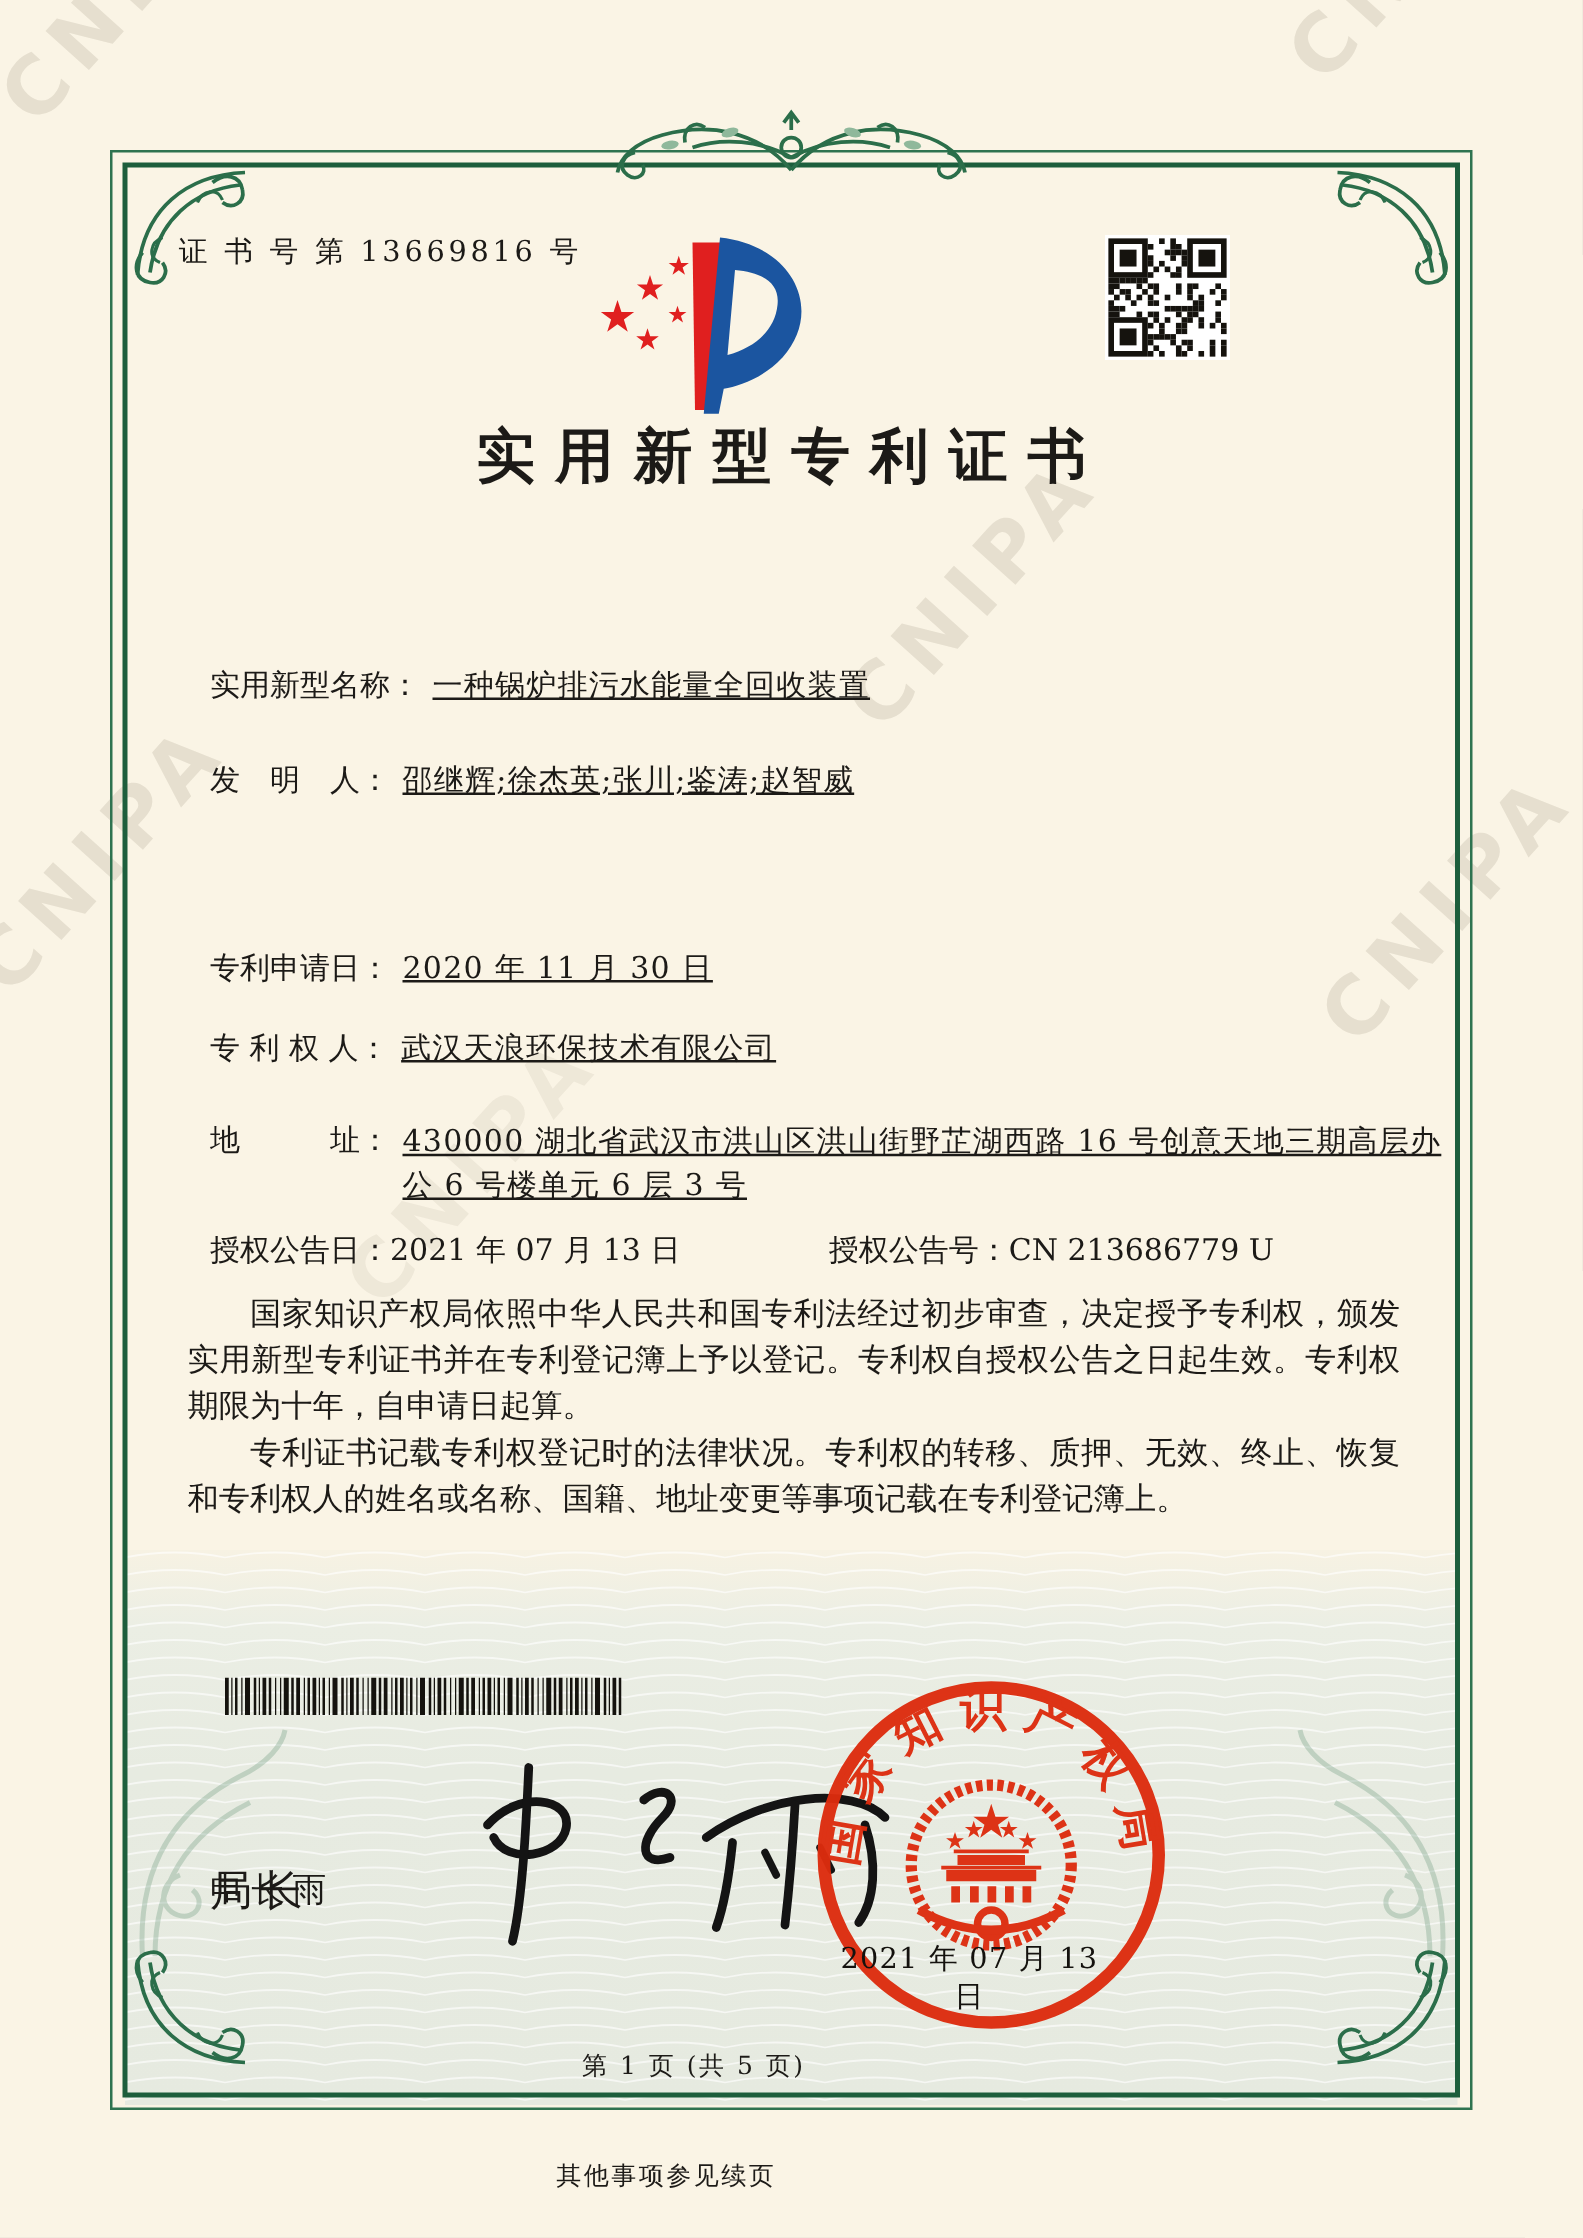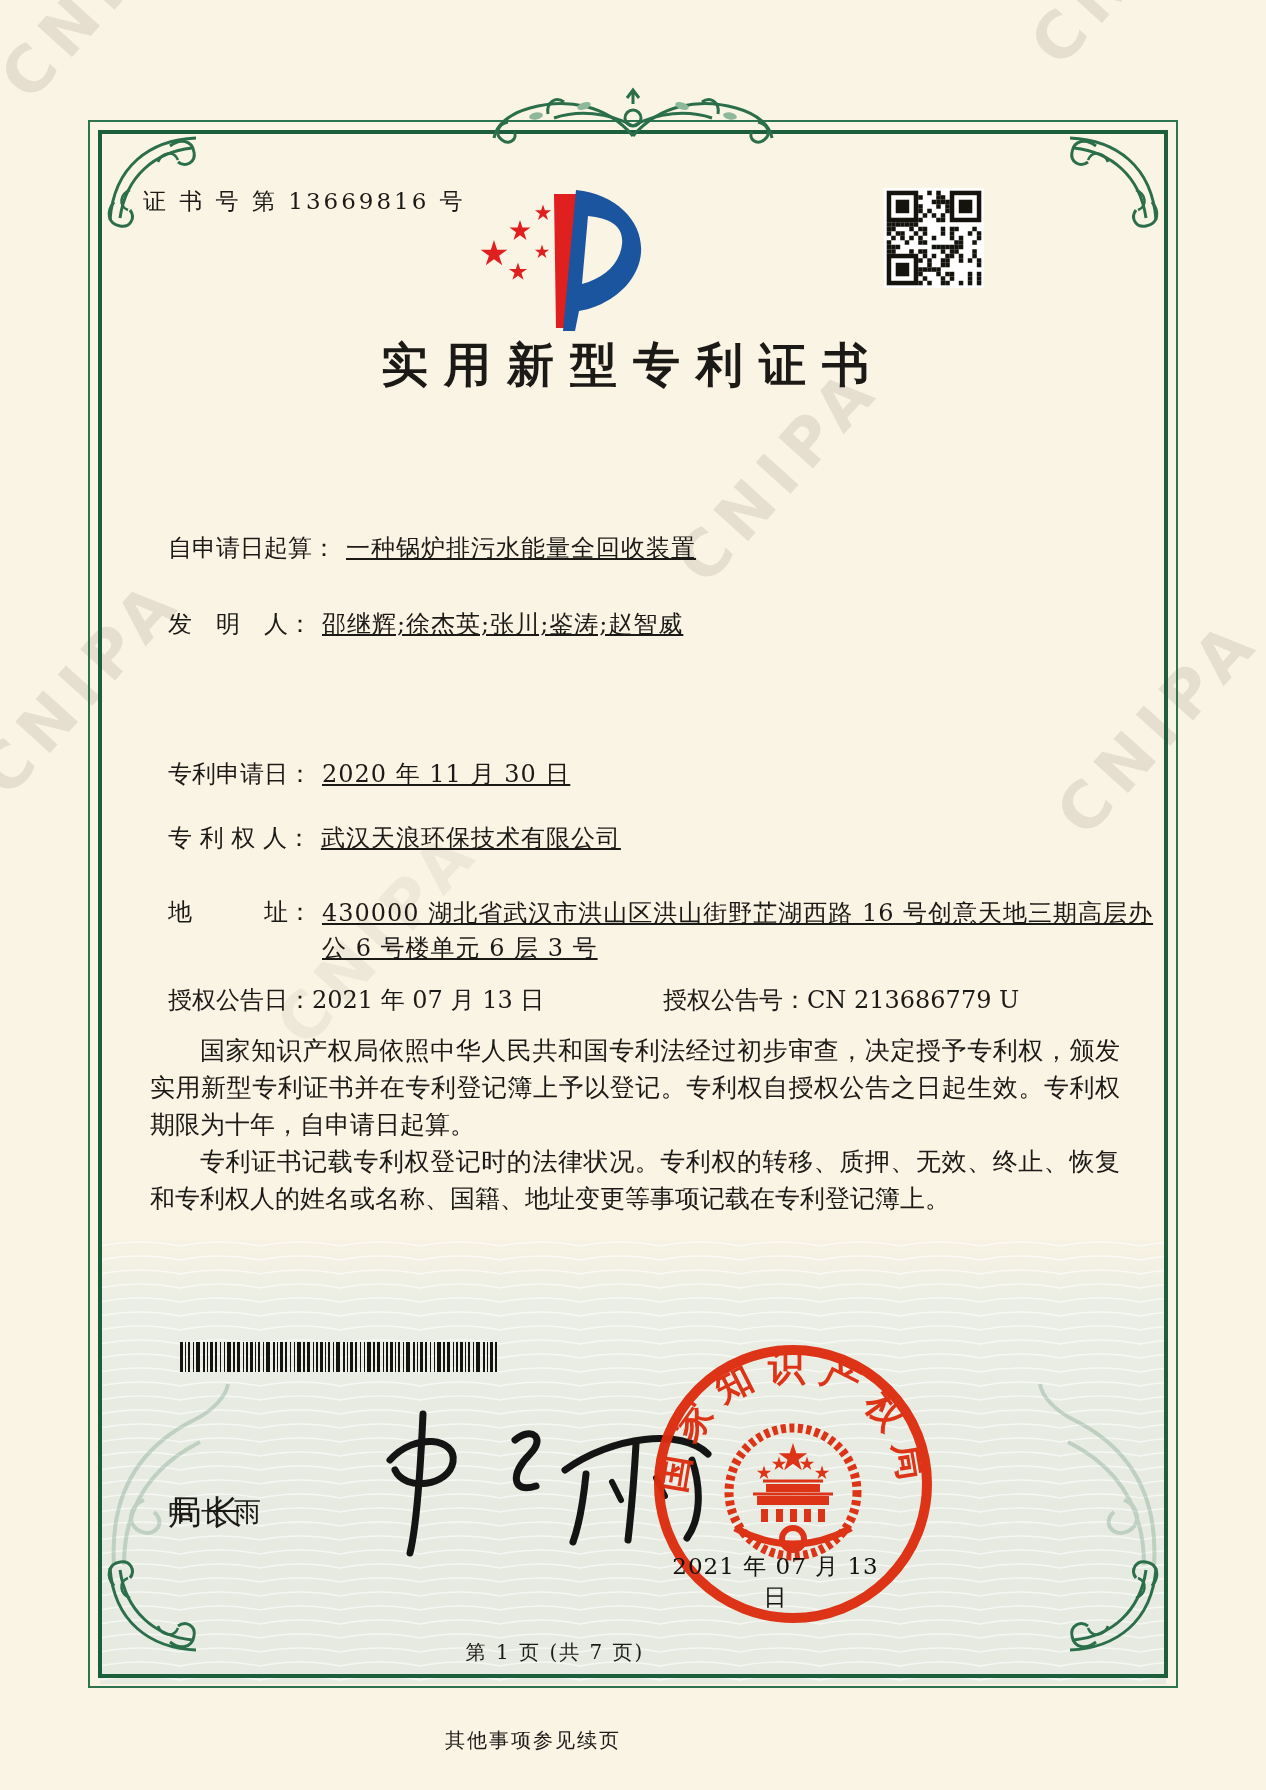--- a/index.html
+++ b/index.html
@@ -303,21 +303,21 @@
       <rect x="75" y="5" width="25" height="25" fill="#fff"></rect>
       <rect x="80" y="10" width="15" height="15" fill="#15130e"></rect>
       <rect x="0" y="70" width="35" height="35" fill="#15130e"></rect>
       <rect x="5" y="75" width="25" height="25" fill="#fff"></rect>
       <rect x="10" y="80" width="15" height="15" fill="#15130e"></rect>
     </svg>
 
   <div class="title">实用新型专利证书</div>
 
   <div class="row" style="top:532px;">
-    <span class="lbl">自申请日起算：</span>
+    <span class="lbl">实用新型名称：</span>
     <span class="val">一种锅炉排污水能量全回收装置</span>
   </div>
   <div class="row" style="top:608px;">
     <span class="lbl">发　明　人：</span>
     <span class="val">邵继辉;徐杰英;张川;鉴涛;赵智威</span>
   </div>
   <div class="row" style="top:758px;justify-content:flex-end;">
     <span class="lbl">专利申请日：</span>
     <span class="val">2020 年 11 月 30 日</span>
   </div>
@@ -457,16 +457,16 @@
         <rect x="-3" y="17" width="7" height="13"></rect>
           <rect x="11" y="17" width="7" height="13"></rect>
         <rect x="25" y="17" width="7" height="13"></rect>
         <circle cy="47" r="11" fill="none" stroke="#dd2c0e" stroke-width="6"></circle>
         <path d="M-58 36 Q0 68 58 36" fill="none" stroke="#dd2c0e" stroke-width="7"></path>
       </g>
     </g>
   </svg>
   <div class="seal-date">2021 年 07 月 13 日</div>
 
-  <div class="page-num">第 1 页 (共 7 页)</div>
+  <div class="page-num">第 1 页 (共 5 页)</div>
   <div class="cont-note">其他事项参见续页</div>
 
 </div>
 
 </body></html>

